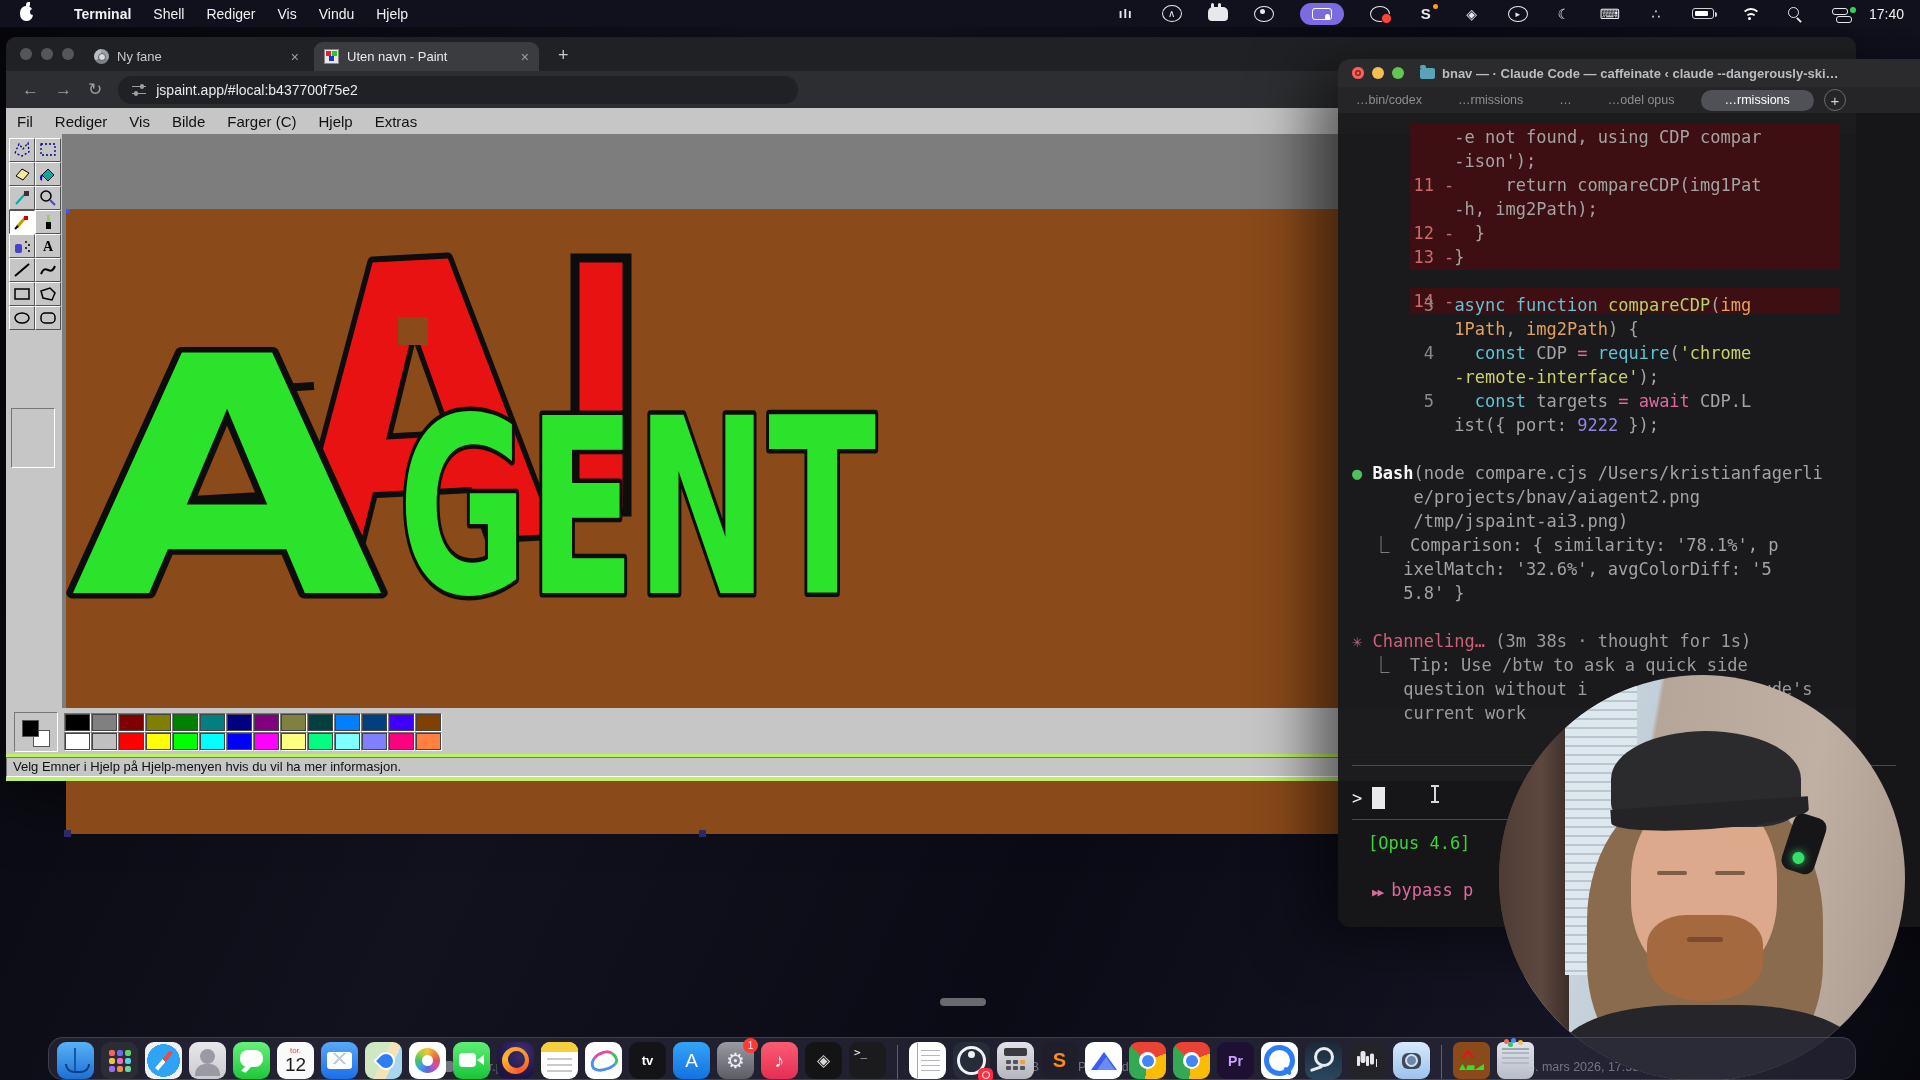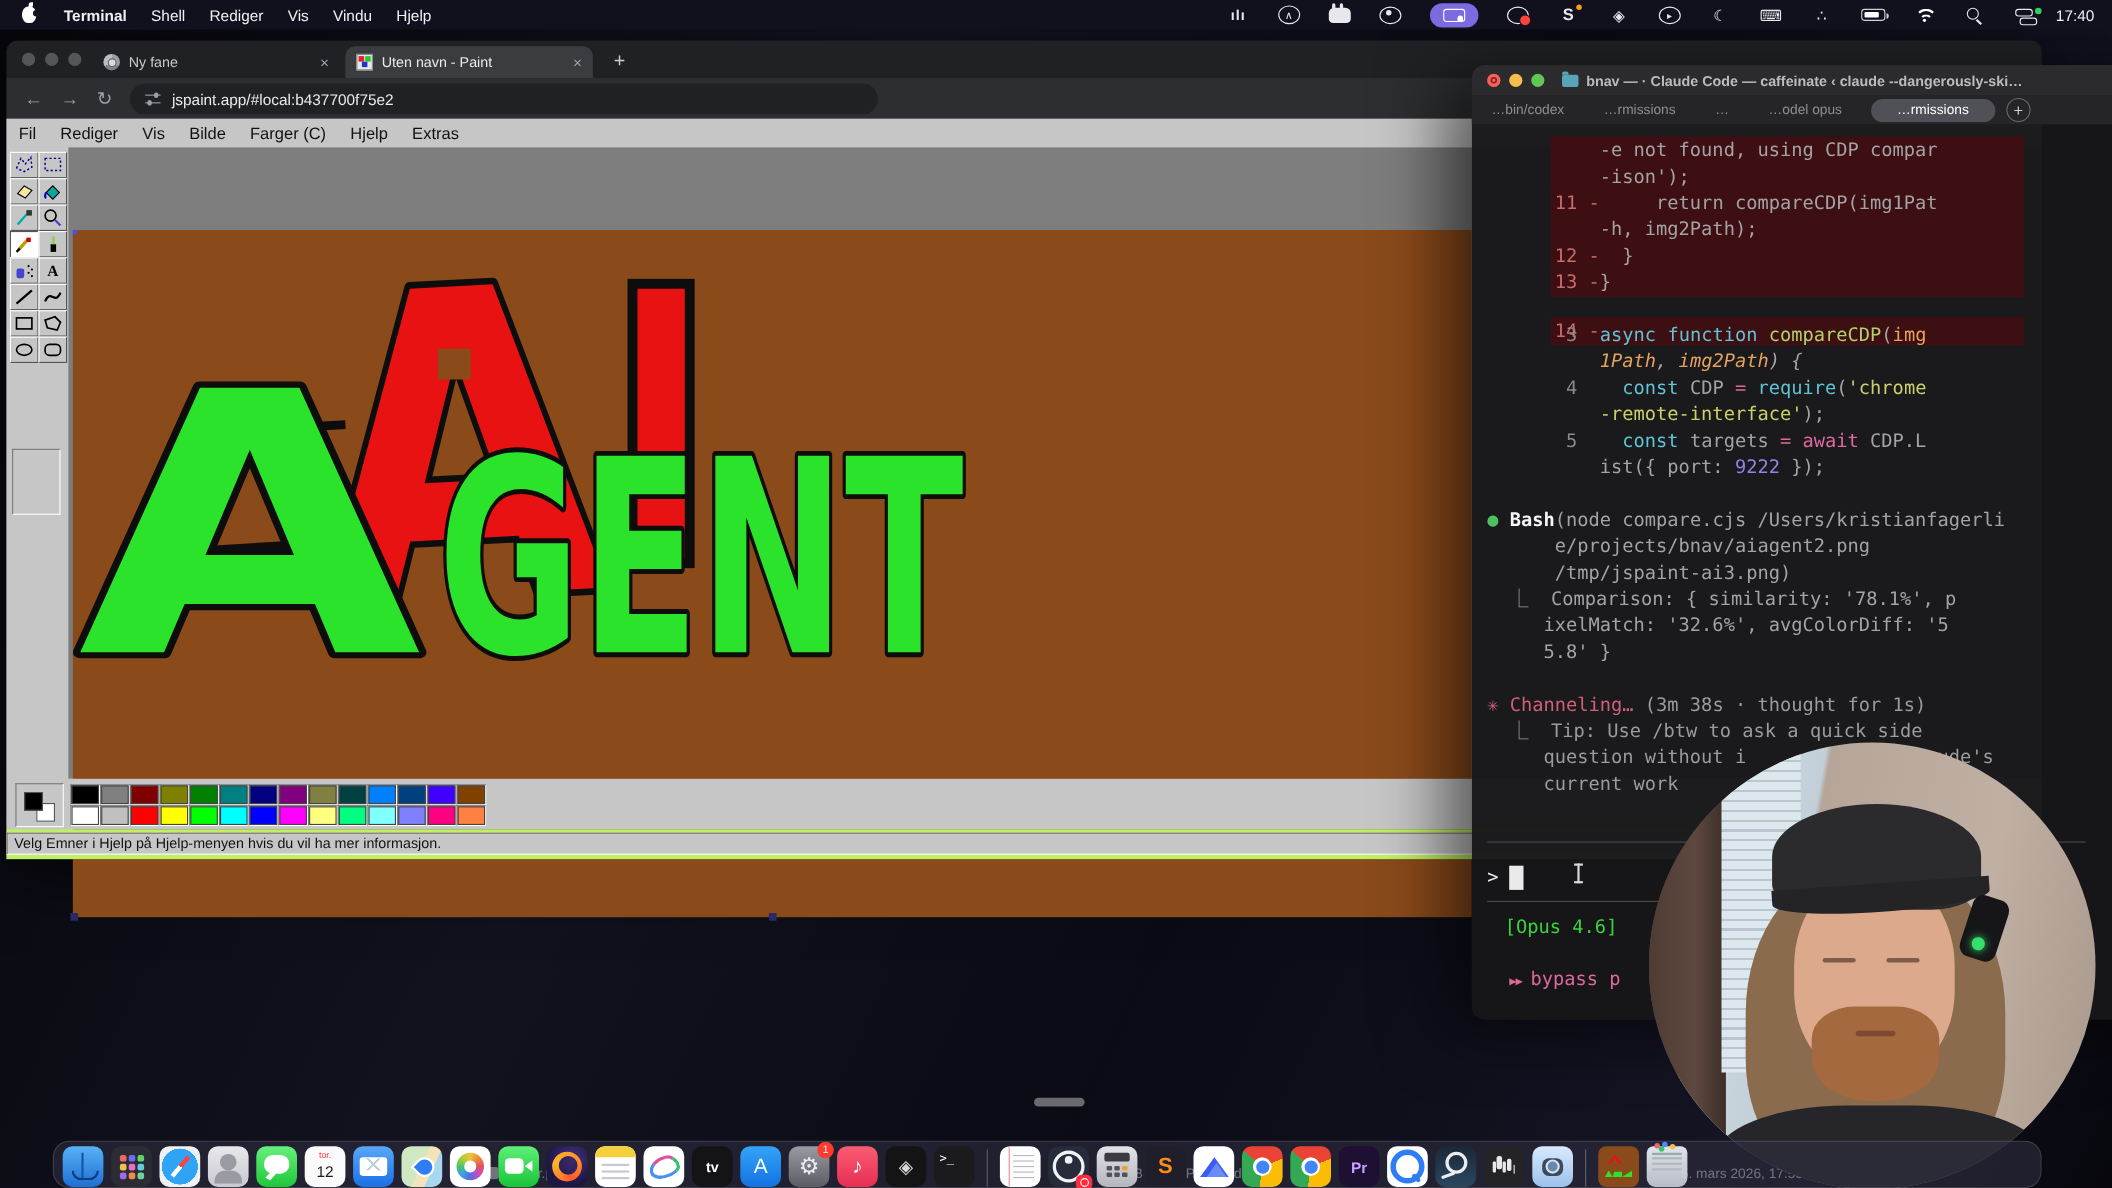--- a/index.html
+++ b/index.html
@@ -4,21 +4,21 @@
 <style>
   * { margin:0; padding:0; box-sizing:border-box; }
   html,body { width:1920px; height:1080px; overflow:hidden; background:#000; }
   body { font-family:"Liberation Sans", sans-serif; }
   .screen { position:absolute; top:0; left:0; width:1920px; height:1080px; overflow:hidden;
     background: linear-gradient(115deg,#06060b 0%,#12121f 35%,#0b0b16 60%,#141423 85%,#07070d 100%); }
 
   
   .menubar { position:absolute; top:0; left:0; width:1920px; height:27px; background:rgba(18,18,30,.96);
     display:flex; align-items:center; color:#f0f0f2; font-size:14px; z-index:60; }
-  .mb-left { display:flex; align-items:center; gap:0; padding-left:14px; }
+  .mb-left { display:flex; align-items:center; gap:16px; padding-left:14px; }
   .apple { width:13px; height:15px; background:#fff; border-radius:45% 45% 46% 46%; position:relative; margin:0 14px 0 6px; }
   .apple::before { content:""; position:absolute; top:-4px; left:6px; width:4px; height:5px; background:#fff; border-radius:60% 0; }
   .apple::after { content:""; position:absolute; top:3px; right:-3px; width:6px; height:6px; background:#13131f; border-radius:50%; }
   .mb-item { padding:0 11px; }
   .mb-item.active { font-weight:bold; }
   .mb-right { margin-left:auto; display:flex; align-items:center; gap:15px; padding-right:16px; }
   .si { position:relative; display:flex; align-items:center; justify-content:center; min-width:20px; height:20px; color:#e8e8ec; font-size:14px; }
   .si-bars { font-size:13px; letter-spacing:1px; font-weight:bold; }
   .si-nordvpn { width:17px; height:17px; border:1.6px solid #e8e8ec; border-radius:50%; font-size:10px; }
   .si-ollama { width:13px; height:14px; background:#e8e8ec; border-radius:5px 5px 4px 4px; }
@@ -165,21 +165,21 @@
   .d-safari { background:radial-gradient(circle,#2fa3f5 0 62%,#eef2f5 63%); }
   .d-safari::before { content:""; position:absolute; left:17px; top:7px; width:4px; height:23px; background:linear-gradient(180deg,#ff4338 50%,#fff 50%); transform:rotate(40deg); }
   .d-contacts { background:linear-gradient(180deg,#e8e8ec,#c9c9cf); }
   .d-contacts::before { content:""; position:absolute; top:7px; left:11px; width:15px; height:15px; border-radius:50%; background:#9a9aa2; }
   .d-contacts::after { content:""; position:absolute; bottom:3px; left:6px; width:25px; height:12px; border-radius:10px 10px 0 0; background:#9a9aa2; }
   .d-messages { background:linear-gradient(180deg,#67f07c,#1ec83a); }
   .d-messages::before { content:""; position:absolute; left:7px; top:8px; width:23px; height:17px; background:#fff; border-radius:8px; }
   .d-messages::after { content:""; position:absolute; left:10px; bottom:7px; width:6px; height:6px; background:#fff; transform:skewX(-30deg) rotate(20deg); }
   .d-calendar { background:#fafafa; flex-direction:column; }
   .d-calendar .lt { color:#ff3b30; font-size:8px; line-height:9px; }
-  .d-calendar .lb { color:#1c1c1e; font-size:14px; line-height:20px; font-weight:300; }
+  .d-calendar .lb { color:#1c1c1e; font-size:19px; line-height:20px; font-weight:300; }
   .d-mail { background:linear-gradient(180deg,#59a8f8,#1a6fe8); }
   .d-mail::before { content:""; position:absolute; left:6px; top:10px; width:25px; height:17px; background:#fff; border-radius:3px; }
   .d-mail::after { content:""; position:absolute; left:8px; top:11px; width:21px; height:11px; background:linear-gradient(135deg,transparent 46%,#bcd 47% 53%,transparent 54%),linear-gradient(225deg,transparent 46%,#bcd 47% 53%,transparent 54%); }
   .d-maps { background:linear-gradient(115deg,#cfe8c2 0 48%,#f2e3b8 48% 70%,#a8d8f0 70%); }
   .d-maps::before { content:""; position:absolute; left:12px; top:10px; width:14px; height:14px; background:#2f7df6; border-radius:50% 50% 50% 0; transform:rotate(45deg); border:2px solid #fff; }
   .d-photos { background:#fff; }
   .d-photos::before { content:""; width:25px; height:25px; border-radius:50%;
     background:conic-gradient(#f3c13a,#e8893a,#e14f60,#c050c8,#5a6ae0,#3aa0e8,#47c26a,#a8d03a,#f3c13a); }
   .d-photos::after { content:""; position:absolute; width:11px; height:11px; border-radius:50%; background:#fff; }
   .d-facetime { background:linear-gradient(180deg,#5ef077,#18c438); }
@@ -566,21 +566,21 @@
       <div class="t-overflow">‥</div>
       <div class="t-mode"><b>▶▶</b><span>bypass p</span></div>
     <div class="t-line" style="top: 12px;"><i class="rbg"></i><span class="w">          -e not found, using CDP compar</span></div>
         <div class="t-line" style="top: 36px;"><i class="rbg"></i><span class="w">          -ison');</span></div>
         <div class="t-line" style="top: 60px;"><i class="rbg"></i><span class="num">      11 -</span><span class="w">     return compareCDP(img1Pat</span></div>
         <div class="t-line" style="top: 84px;"><i class="rbg"></i><span class="w">          -h, img2Path);</span></div>
         <div class="t-line" style="top: 108px;"><i class="rbg"></i><span class="num">      12 -</span><span class="w">  }</span></div>
         <div class="t-line" style="top: 132px;"><i class="rbg"></i><span class="num">      13 -</span><span class="w">}</span></div>
         <div class="t-line" style="top: 156px; margin-top: 20px;"><i class="rbg"></i><span class="num">      14 -</span></div>
         <div class="t-line" style="top: 180px;"><span class="gn">       3</span><span class="w">  </span><span class="cy">async</span><span class="w"> </span><span class="cy">function</span><span class="w"> </span><span class="fn">compareCDP</span><span class="w">(</span><span class="arg">img</span></div>
-        <div class="t-line" style="top: 204px; font-style: italic;"><span class="arg">          1Path</span><span class="w">, </span><span class="arg">img2Path</span><span class="w">) {</span></div>
+        <div class="t-line" style="top: 204px;"><span class="arg">          1Path</span><span class="w">, </span><span class="arg">img2Path</span><span class="w">) {</span></div>
         <div class="t-line" style="top: 228px;"><span class="gn">       4</span><span class="w">    </span><span class="cy">const</span><span class="w"> CDP </span><span class="op">=</span><span class="w"> </span><span class="cy">require</span><span class="w">(</span><span class="str">'chrome</span></div>
         <div class="t-line" style="top: 252px;"><span class="str">          -remote-interface'</span><span class="w">);</span></div>
         <div class="t-line" style="top: 276px;"><span class="gn">       5</span><span class="w">    </span><span class="cy">const</span><span class="w"> targets </span><span class="op">=</span><span class="w"> </span><span class="op">await</span><span class="w"> CDP.L</span></div>
         <div class="t-line" style="top: 300px;"><span class="w">          ist({ port: </span><span class="pur">9222</span><span class="w"> });</span></div>
         <div class="t-line" style="top: 324px;"></div>
         <div class="t-line" style="top: 348px;"><span class="grn">●</span><span class="bw"> Bash</span><span class="w">(node compare.cjs /Users/kristianfagerli</span></div>
         <div class="t-line" style="top: 372px;"><span class="w">      e/projects/bnav/aiagent2.png</span></div>
         <div class="t-line" style="top: 396px;"><span class="w">      /tmp/jspaint-ai3.png)</span></div>
         <div class="t-line" style="top: 420px;"><span class="gry">  ⎿  </span><span class="w">Comparison: { similarity: '78.1%', p</span></div>
         <div class="t-line" style="top: 444px;"><span class="w">     ixelMatch: '32.6%', avgColorDiff: '5</span></div>

